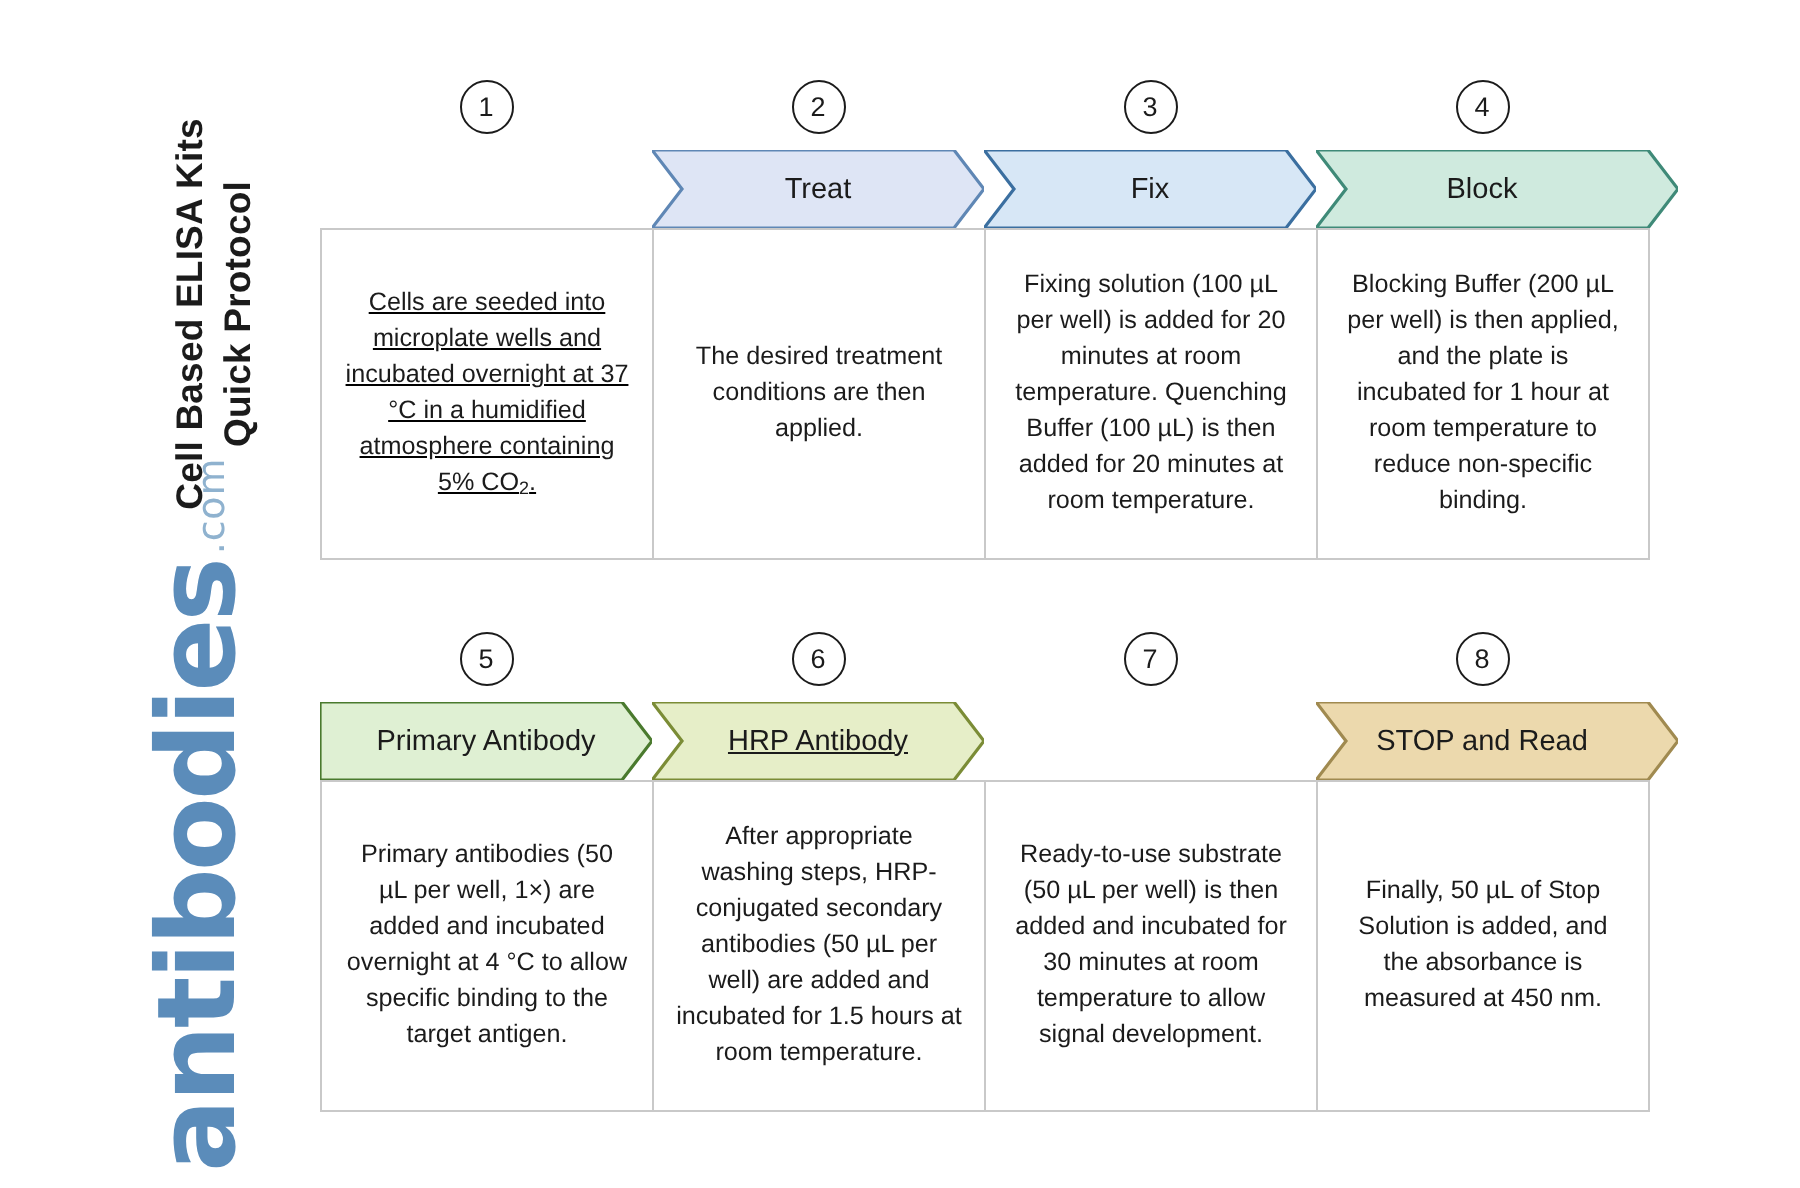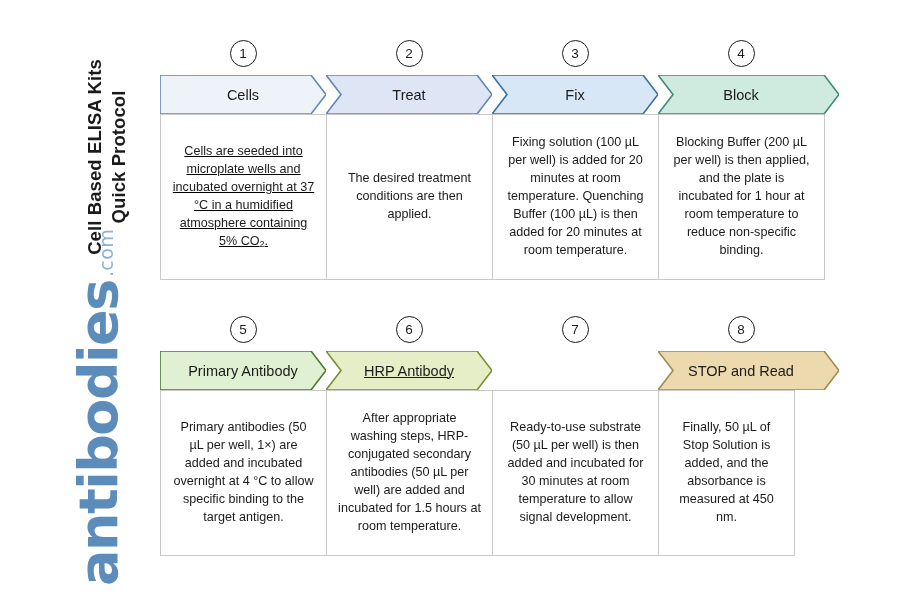--- a/index.html
+++ b/index.html
@@ -184,28 +184,20 @@
   </div>
 
   <div class="row" id="row-1">
     <div class="badges">
         <div class="badge" style="left: 69.5px;">1</div>
         <div class="badge" style="left: 235.5px;">2</div>
         <div class="badge" style="left: 401.5px;">3</div>
         <div class="badge" style="left: 567.5px;">4</div>
       </div>
     <div class="chevrons">
-        <div class="chev" style="left: 0px; width: 166px;">
-          <div class="chev-bg" style="width: 166px;">
-            <svg viewBox="0 0 166 39" preserveAspectRatio="none">
-              <polygon points="0,0 151,0 166,19.5 151,39 0,39" fill="#eef3fa" stroke="#5f87b5" stroke-width="1.6" stroke-linejoin="miter" vector-effect="non-scaling-stroke"></polygon>
-            </svg>
-          </div>
-          <span>Cells</span>
-        </div>
         <div class="chev" style="left: 166px; width: 166px; align-items: center;">
           <div class="chev-bg" style="width: 166px;">
             <svg viewBox="0 0 166 39" preserveAspectRatio="none">
               <polygon points="0,0 151,0 166,19.5 151,39 0,39 15,19.5" fill="#dee5f5" stroke="#5f87b5" stroke-width="1.6" stroke-linejoin="miter" vector-effect="non-scaling-stroke"></polygon>
             </svg>
           </div>
           <span>Treat</span>
         </div>
         <div class="chev" style="left: 332px; width: 166px;">
           <div class="chev-bg" style="width: 166px;">
@@ -276,19 +268,19 @@
     <div class="panels">
         <div class="panel" style="left: 0px; width: 167px;">
           <div class="panel-text">Primary antibodies (50 µL per well, 1×) are added and incubated overnight at 4 °C to allow specific binding to the target antigen.</div>
         </div>
         <div class="panel" style="left: 166px; width: 167px;">
           <div class="panel-text">After appropriate washing steps, HRP-conjugated secondary antibodies (50 µL per well) are added and incubated for 1.5 hours at room temperature.</div>
         </div>
         <div class="panel" style="left: 332px; width: 167px;">
           <div class="panel-text">Ready-to-use substrate (50 µL per well) is then added and incubated for 30 minutes at room temperature to allow signal development.</div>
         </div>
-        <div class="panel" style="left: 498px; width: 137px;">
+        <div class="panel" style="left: 498px; width: 167px;">
           <div class="panel-text">Finally, 50 µL of Stop Solution is added, and the absorbance is measured at 450 nm.</div>
         </div>
       </div>
   </div>
 
 </div>
 
 </body></html>

